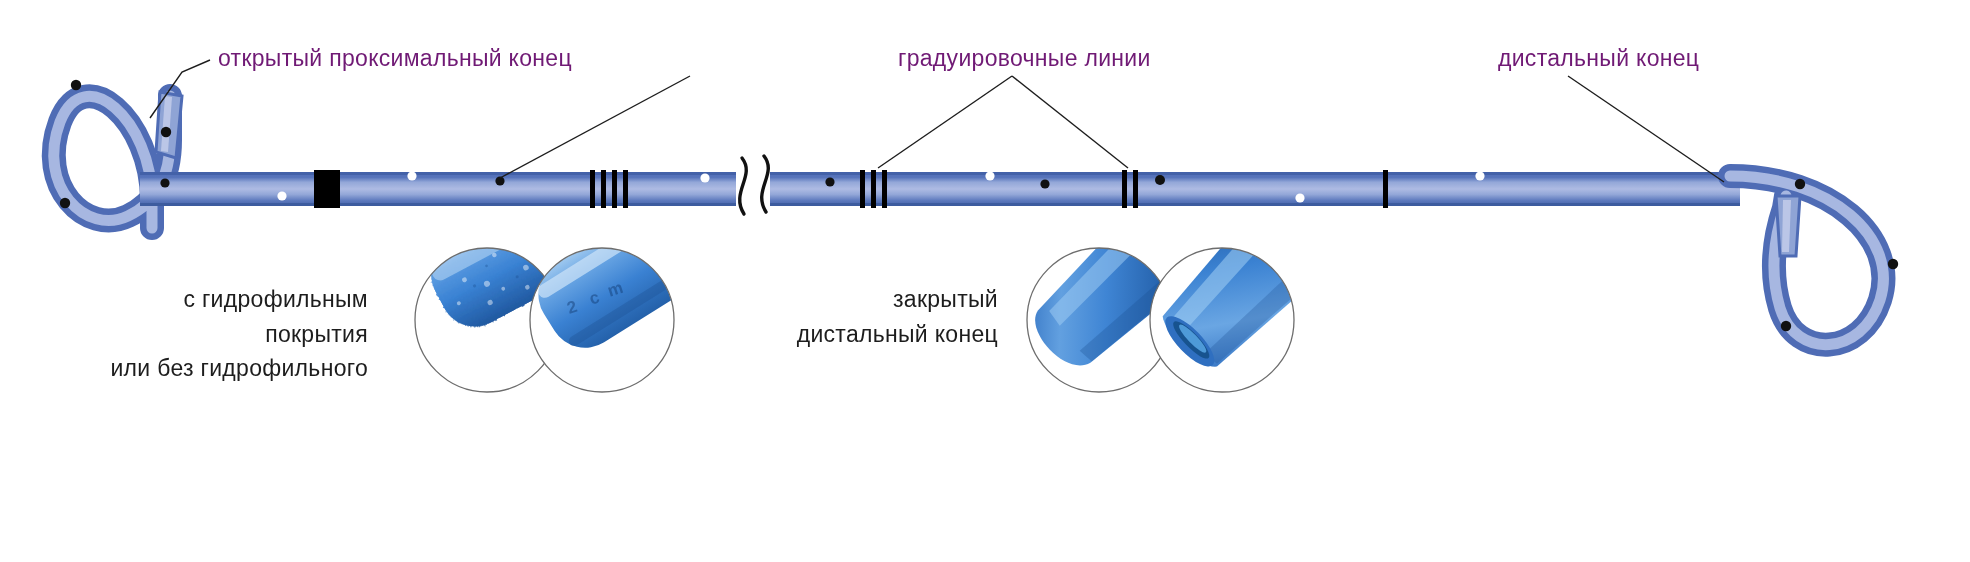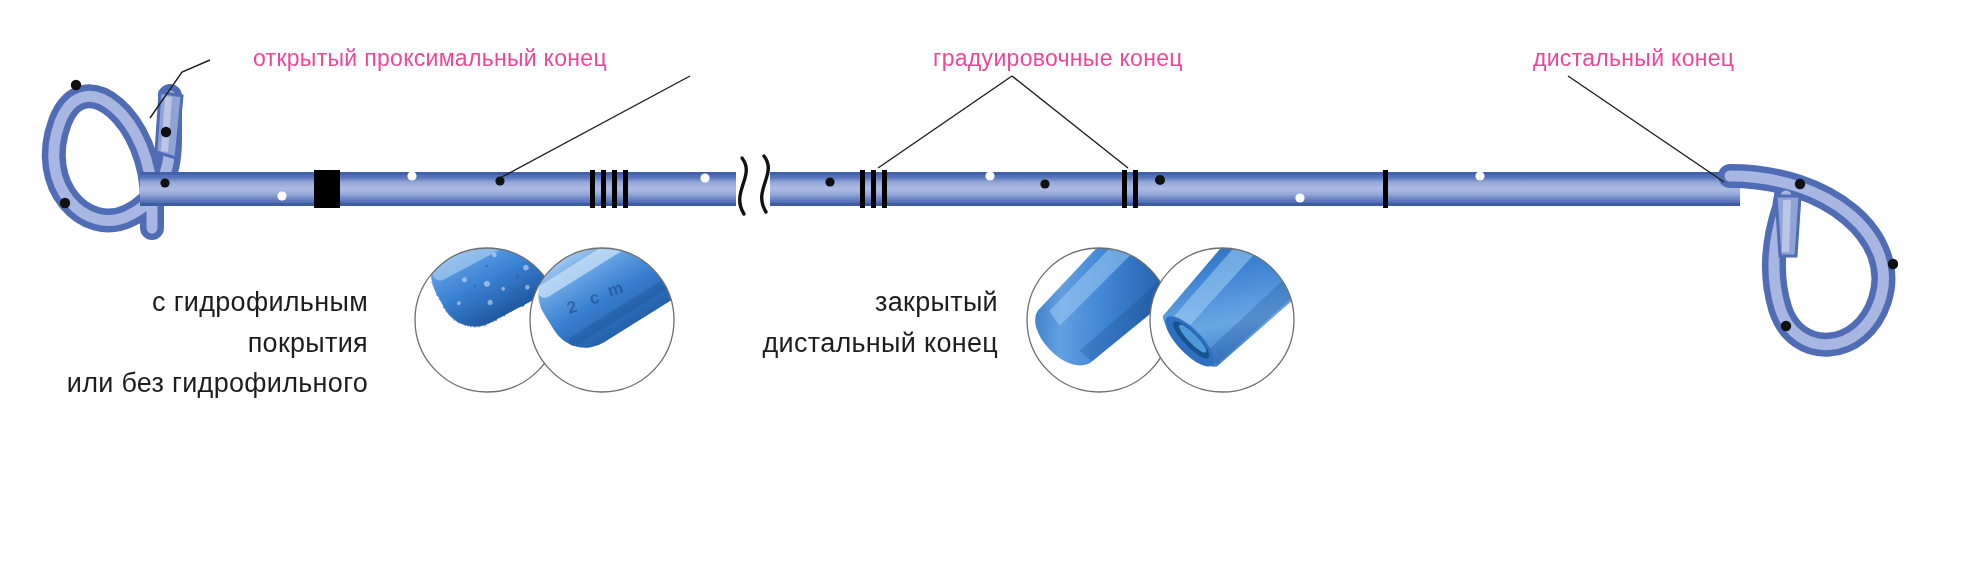--- a/index.html
+++ b/index.html
@@ -26,29 +26,28 @@
     left: 0; top: 0;
     width: 1970px;
     height: 562px;
   }
   .callout-label {
     position: absolute;
     font-family: "Liberation Sans", sans-serif;
     font-size: 23px;
     font-weight: 300;
     letter-spacing: 0.3px;
-    color: #ec4899;
+    color: #701a75;
     white-space: nowrap;
     line-height: 1.25;
-    margin-left: 35px;
   }
   .caption-block {
     position: absolute;
     font-family: "Liberation Sans", sans-serif;
-    font-size: 27px;
+    font-size: 23px;
     font-weight: 300;
     letter-spacing: 0.3px;
     color: #1d1d1d;
     line-height: 1.5;
   }
   .caption-block .cap-line { display: block; }
   .cap-right { text-align: right; }
   .cap-left  { text-align: right; }
 </style>
 </head>
@@ -323,21 +322,21 @@
           <ellipse cx="1188" cy="313" rx="4.5" ry="19" fill="#4e9ad8"></ellipse>
         </g>
       </g>
       <circle cx="1222" cy="320" r="72" fill="none" stroke="#6d6d6d" stroke-width="1.3"></circle>
     </g>
   </svg>
 
   <div class="callout-label" style="left:218px; top:44px;">открытый проксимальный конец</div>
 
 
-  <div class="callout-label" style="left:898px; top:44px;">градуировочные конец</div>
+  <div class="callout-label" style="left:898px; top:44px;">градуировочные линии</div>
 
   <div class="callout-label" style="left:1498px; top:44px;">дистальный конец</div>
 
   <div class="caption-block cap-left" style="left:48px; top:282px; width:320px;">
     <span class="cap-line">с гидрофильным</span>
     <span class="cap-line">покрытия</span>
     <span class="cap-line">или без гидрофильного</span>
   </div>
 
   <div class="caption-block cap-right" style="left:700px; top:282px; width:298px;">

